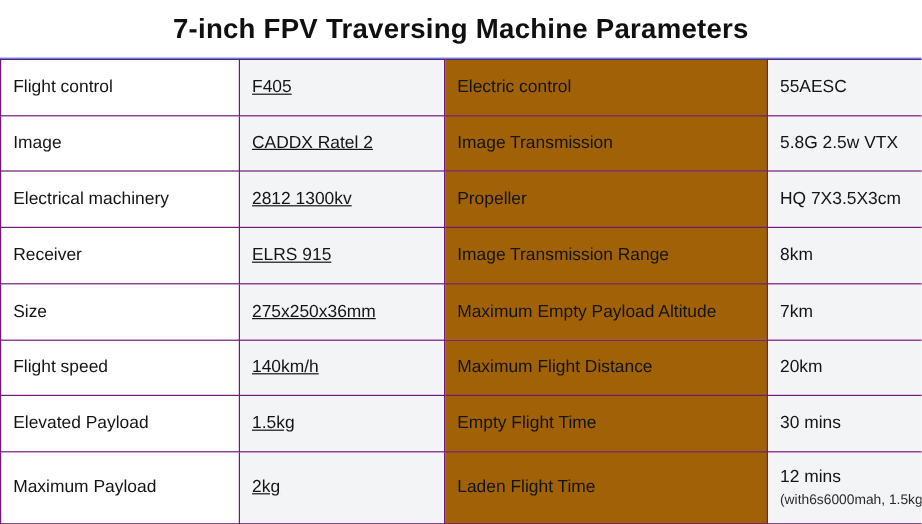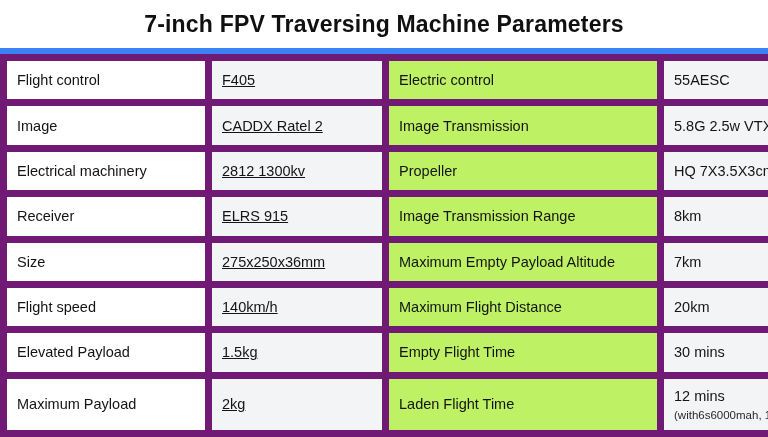--- a/index.html
+++ b/index.html
@@ -17,49 +17,49 @@
   .spec-sheet {
     width: 768px;
     height: 437px;
     box-sizing: border-box;
     background: #ffffff;
     display: flex;
     flex-direction: column;
   }
   .title-bar {
     height: 48px;
-    border-bottom: 6px solid #3b82f6;
+    border-bottom: 1px solid #3b82f6;
     display: flex;
     align-items: center;
     justify-content: center;
     background: #ffffff;
   }
   .title-text {
     font-size: 23px;
     font-weight: bold;
     letter-spacing: 0.2px;
     color: #101010;
   }
   table.spec-table {
     border-collapse: collapse;
     table-layout: fixed;
     width: 768px;
     flex: 1;
   }
   table.spec-table td {
-    border: 7px solid #701a75;
+    border: 1px solid #701a75;
     padding: 0 10px;
     font-size: 14.5px;
     vertical-align: middle;
     line-height: 1.25;
     color: #141414;
   }
   td.col-label-a { width: 178px; background: #ffffff; }
   td.col-value-a { width: 150px; background: #f3f4f6; text-decoration: underline; }
-  td.col-label-b { width: 248px; background: #bef264; }
+  td.col-label-b { width: 248px; background: #a16207; }
   td.col-value-b { width: 192px; background: #f3f4f6; }
   tr.row-spec { height: 42px; }
   tr.row-spec.row-tall { height: 54px; }
   .value-main { display: block; }
   .value-note {
     display: block;
     font-size: 11.5px;
     color: #2a2a2a;
     margin-top: 3px;
   }

